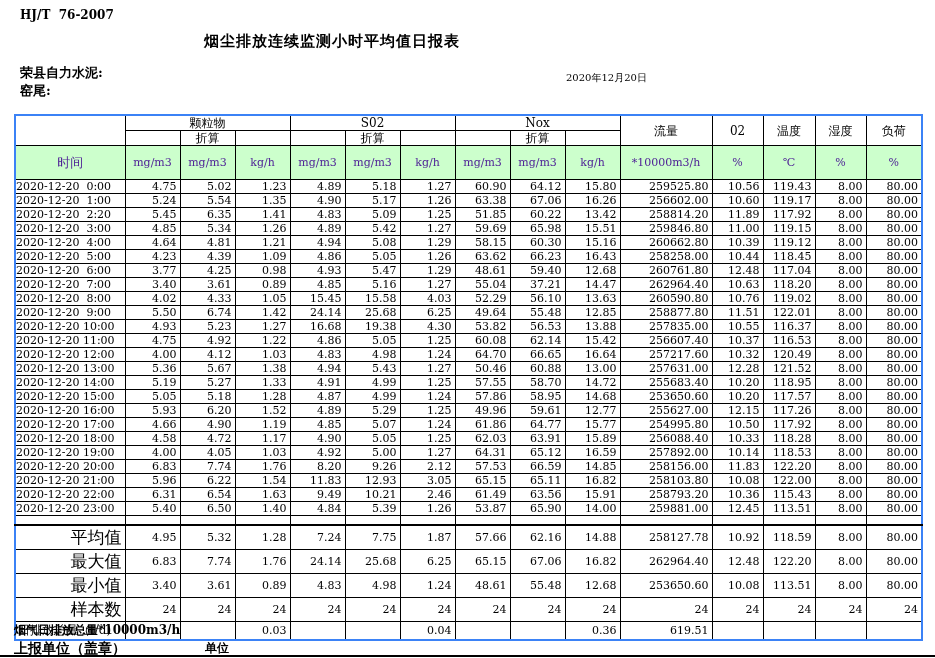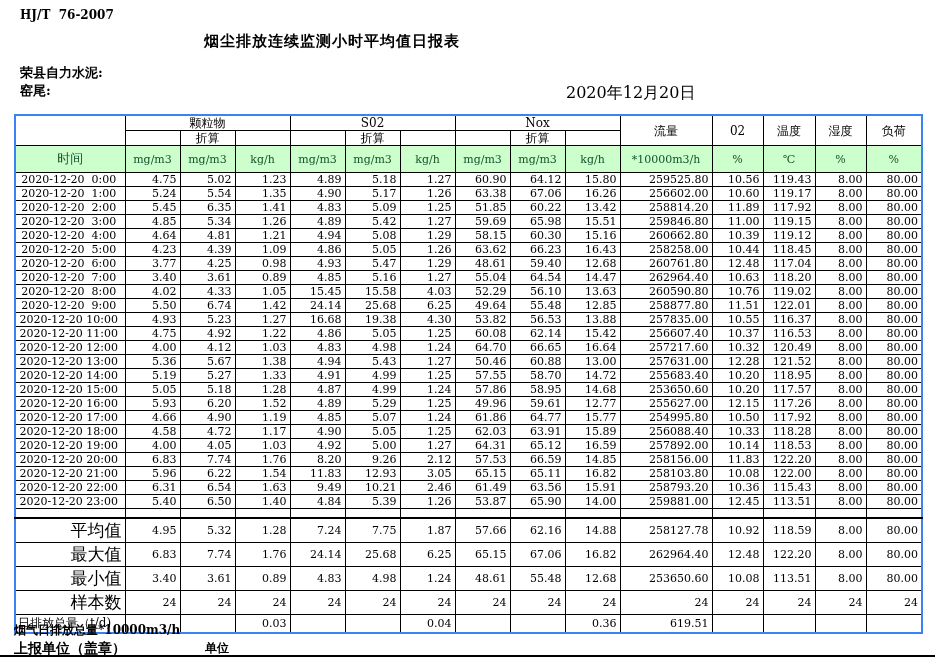--- a/index.html
+++ b/index.html
@@ -3,34 +3,34 @@
 <meta charset="utf-8">
 <style>
   * { margin: 0; padding: 0; box-sizing: border-box; }
   html, body { width: 935px; height: 658px; background: #ffffff;
     font-family: "DejaVu Serif", serif; color: #000; }
   .abs { position: absolute; }
   .hjt { left: 20px; top: 8px; font-size: 12px; font-weight: bold; white-space: pre; text-align: right; }
   .title { left: 204px; top: 32px; font-size: 15px; font-weight: bold; letter-spacing: 1px; }
   .company { left: 20px; top: 64px; font-size: 13px; font-weight: bold; }
   .stack { left: 20px; top: 82px; font-size: 13px; font-weight: bold; }
-  .date { left: 566px; top: 83px; font-size: 16px; }
+  .date { left: 566px; top: 71px; font-size: 10px; }
   .note { left: 14px; top: 622px; font-size: 12px; font-weight: bold; }
   .report-unit { left: 14px; top: 640px; font-size: 14px; font-weight: bold; }
   .unit-label { left: 205px; top: 640px; font-size: 12px; font-weight: bold; }
   .bottom-line { left: 0; top: 655px; width: 935px; height: 2px; background: #000; }
 
   table.report { position: absolute; left: 14px; top: 114px; width: 907px;
     border-collapse: collapse; table-layout: fixed; border: 2px solid #3b82f6; }
   table.report td { border: 1px solid #000; overflow: hidden; vertical-align: middle; }
   tr.hr1 td, tr.hr2 td { height: 15px; font-size: 12px; text-align: center; line-height: 14px; }
-  tr.hr3 td { height: 27px; background: #ccffcc; color: #14532d;
+  tr.hr3 td { height: 34px; background: #ccffcc; color: #4c1d95;
     text-align: center; font-size: 11px; }
   tr.hr3 td.time-h { font-size: 13px; }
-  td.time { font-size: 11px; text-align: center; padding-right: 3px; white-space: pre; height: 13px; }
+  td.time { font-size: 11px; text-align: left; padding-right: 3px; white-space: pre; height: 13px; }
   td.num { font-size: 11px; text-align: right; padding-right: 3px; height: 13px; }
   tr.spacer td { height: 9px; border-bottom: 2px solid #000; }
   td.sumlabel { font-size: 17px; text-align: right; padding-right: 3px; height: 14px; }
   td.totlabel { font-size: 12px; text-align: left; padding-left: 2px; height: 14px; white-space: pre; }
 </style>
 </head>
 <body>
 
 <div class="abs hjt">HJ/T  76-2007</div>
 <div class="abs title">烟尘排放连续监测小时平均值日报表</div>
@@ -126,21 +126,21 @@
         <td class="num">63.38</td>
         <td class="num">67.06</td>
         <td class="num">16.26</td>
         <td class="num">256602.00</td>
         <td class="num">10.60</td>
         <td class="num">119.17</td>
         <td class="num">8.00</td>
         <td class="num">80.00</td>
       </tr>
       <tr>
-        <td class="time">2020-12-20  2:00</td>
+        <td class="time">2020-12-20  2:20</td>
         <td class="num">5.45</td>
         <td class="num">6.35</td>
         <td class="num">1.41</td>
         <td class="num">4.83</td>
         <td class="num">5.09</td>
         <td class="num">1.25</td>
         <td class="num">51.85</td>
         <td class="num">60.22</td>
         <td class="num">13.42</td>
         <td class="num">258814.20</td>
@@ -219,21 +219,21 @@
       </tr>
       <tr>
         <td class="time">2020-12-20  7:00</td>
         <td class="num">3.40</td>
         <td class="num">3.61</td>
         <td class="num">0.89</td>
         <td class="num">4.85</td>
         <td class="num">5.16</td>
         <td class="num">1.27</td>
         <td class="num">55.04</td>
-        <td class="num">64.54</td>
+        <td class="num">37.21</td>
         <td class="num">14.47</td>
         <td class="num">262964.40</td>
         <td class="num">10.63</td>
         <td class="num">118.20</td>
         <td class="num">8.00</td>
         <td class="num">80.00</td>
       </tr>
       <tr>
         <td class="time">2020-12-20  8:00</td>
         <td class="num">4.02</td>

